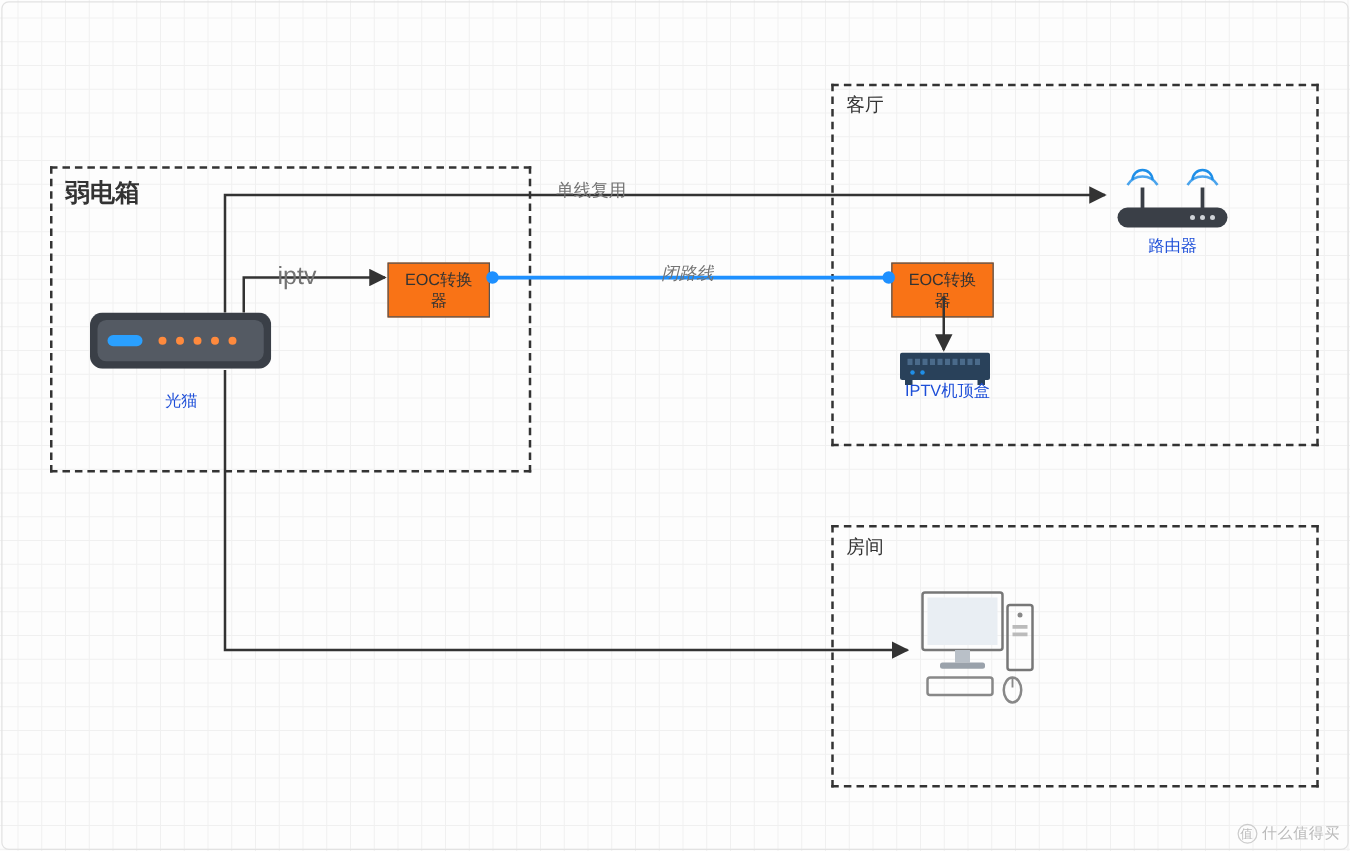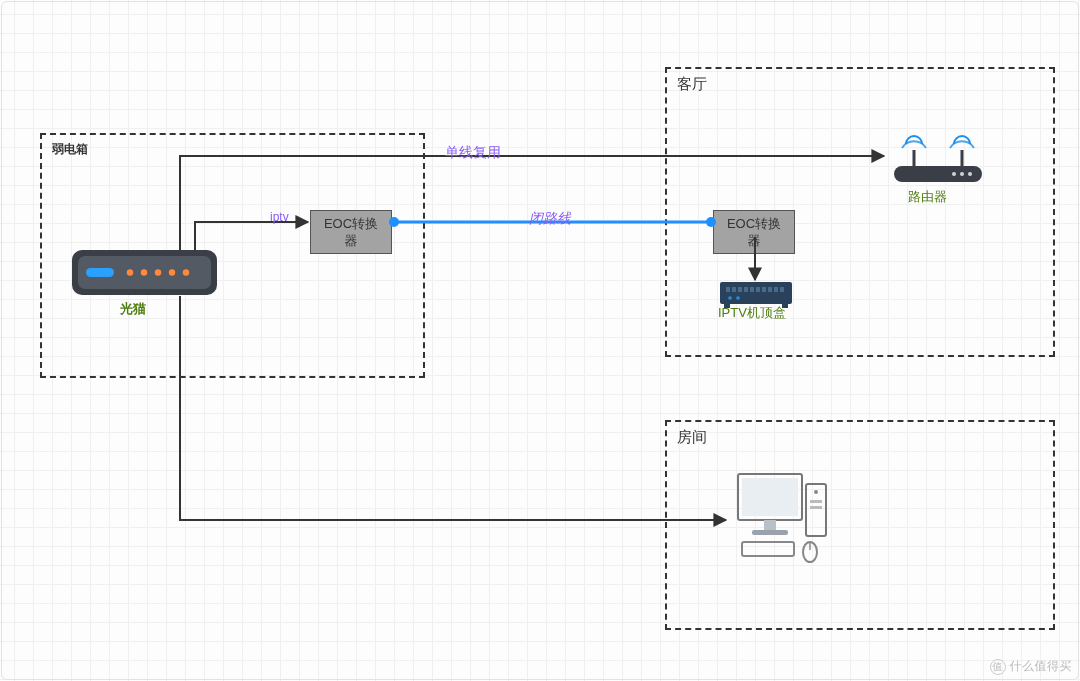--- a/index.html
+++ b/index.html
@@ -29,45 +29,45 @@
   .zone {
     position: absolute;
     border: 2px dashed #333;
     background: transparent;
   }
   .zone-label {
     position: absolute;
     left: 10px;
     top: 6px;
     font-weight: 700;
-    font-size: 12px;
+    font-size: 20px;
   }
   .room-label {
     font-weight: 500;
     font-size: 15px;
   }
   .node-box {
     position: absolute;
     border: 1px solid #555;
-    background: #a3a3a3;
+    background: #f97316;
     padding: 4px 8px;
     font-size: 13px;
     text-align: center;
     line-height: 17px;
   }
   .caption {
     position: absolute;
     font-size: 13px;
-    color: #4d7c0f;
-    text-align: left;
+    color: #1d4ed8;
+    text-align: center;
   }
   .link-label {
     position: absolute;
     font-size: 14px;
-    color: #8b5cf6;
+    color: #737373;
     background: transparent;
     padding: 0 4px;
   }
   svg.wires {
     position: absolute;
     left: 0; top: 0;
     width: 1080px; height: 681px;
     pointer-events: none;
   }
   .wm {
@@ -106,21 +106,21 @@
 <svg class="device" style="left:72px; top:250px;" width="145" height="45" viewBox="0 0 145 45">
   <rect x="0" y="0" width="145" height="45" rx="10" fill="#3a3f47"></rect>
   <rect x="6" y="6" width="133" height="33" rx="7" fill="#545a63"></rect>
   <rect x="14" y="18" width="28" height="9" rx="4.5" fill="#2aa0ff"></rect>
   <circle cx="58" cy="22.5" r="3.2" fill="#ff8a3d"></circle>
   <circle cx="72" cy="22.5" r="3.2" fill="#ff8a3d"></circle>
   <circle cx="86" cy="22.5" r="3.2" fill="#ff8a3d"></circle>
   <circle cx="100" cy="22.5" r="3.2" fill="#ff8a3d"></circle>
   <circle cx="114" cy="22.5" r="3.2" fill="#ff8a3d"></circle>
 </svg>
-<div class="caption" style="left:120px; top:300px; width:50px;font-weight:bold;">光猫</div>
+<div class="caption" style="left:120px; top:312px; width:50px;">光猫</div>
 
 <div class="node-box" style="left:310px; top:210px; width:82px;">EOC转换器</div>
 <div class="node-box" style="left:713px; top:210px; width:82px;">EOC转换器</div>
 
 <svg class="device" style="left:888px; top:120px;" width="100" height="64" viewBox="0 0 100 64">
   <g stroke="#1f8fe8" stroke-width="2" fill="none">
     <path d="M18 24 A8 8 0 0 1 34 24"></path>
     <path d="M14 28 A14 14 0 0 1 38 28" stroke-opacity="0.8"></path>
     <path d="M66 24 A8 8 0 0 1 82 24"></path>
     <path d="M62 28 A14 14 0 0 1 86 28" stroke-opacity="0.8"></path>
@@ -180,20 +180,20 @@
 
   <line x1="394" y1="222" x2="711" y2="222" stroke="#1e90ff" stroke-width="3"></line>
   <circle cx="394" cy="222" r="5" fill="#1e90ff"></circle>
   <circle cx="711" cy="222" r="5" fill="#1e90ff"></circle>
 
   <path d="M 755 237 L 755 280" stroke="#333" stroke-width="2" fill="none" marker-end="url(#arrow)"></path>
 
   <path d="M 180 296 L 180 520 L 726 520" stroke="#333" stroke-width="2" fill="none" marker-end="url(#arrow)"></path>
 </svg>
 
-<div class="link-label" style="left:218px; top:210px; font-size:12px;margin-left:48px;">iptv</div>
+<div class="link-label" style="left:218px; top:210px; font-size:20px;">iptv</div>
 <div class="link-label" style="left:441px; top:144px;">单线复用</div>
 <div class="link-label" style="left:525px; top:210px;font-style:italic;">闭路线</div>
 
 <div class="wm">
   <span class="logo">值</span>
   <span>什么值得买</span>
 </div>
 
 </body></html>

